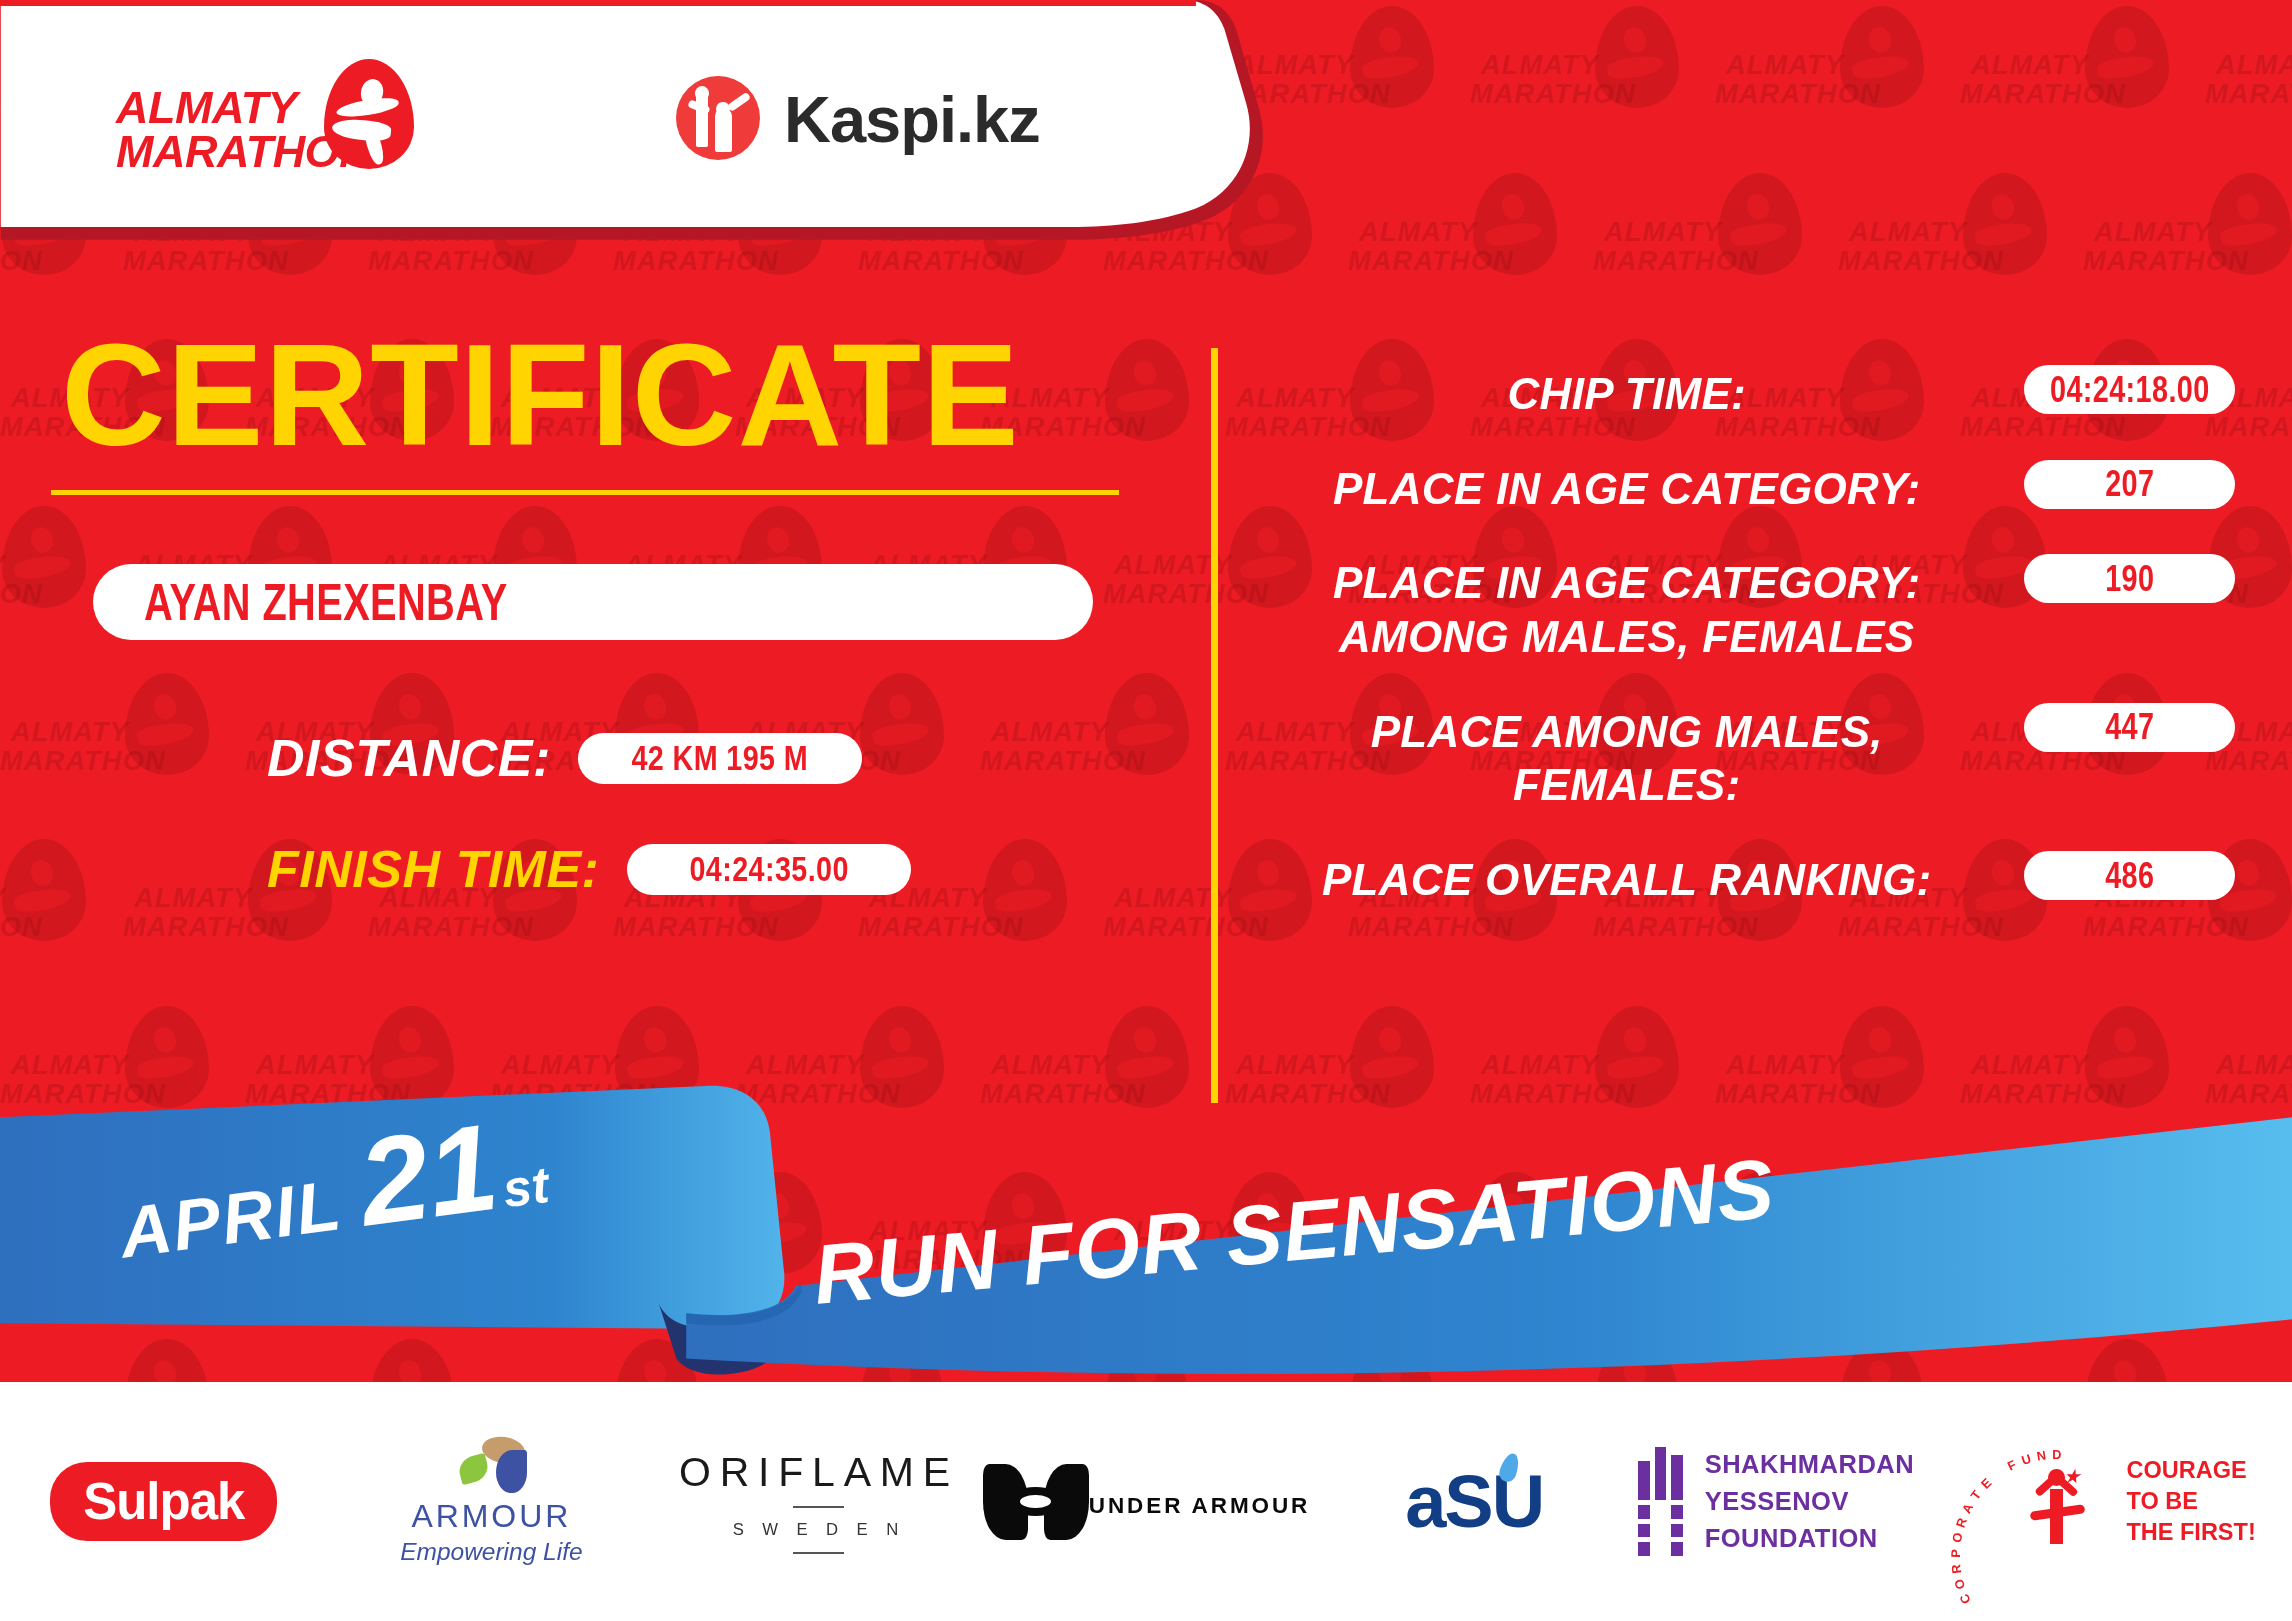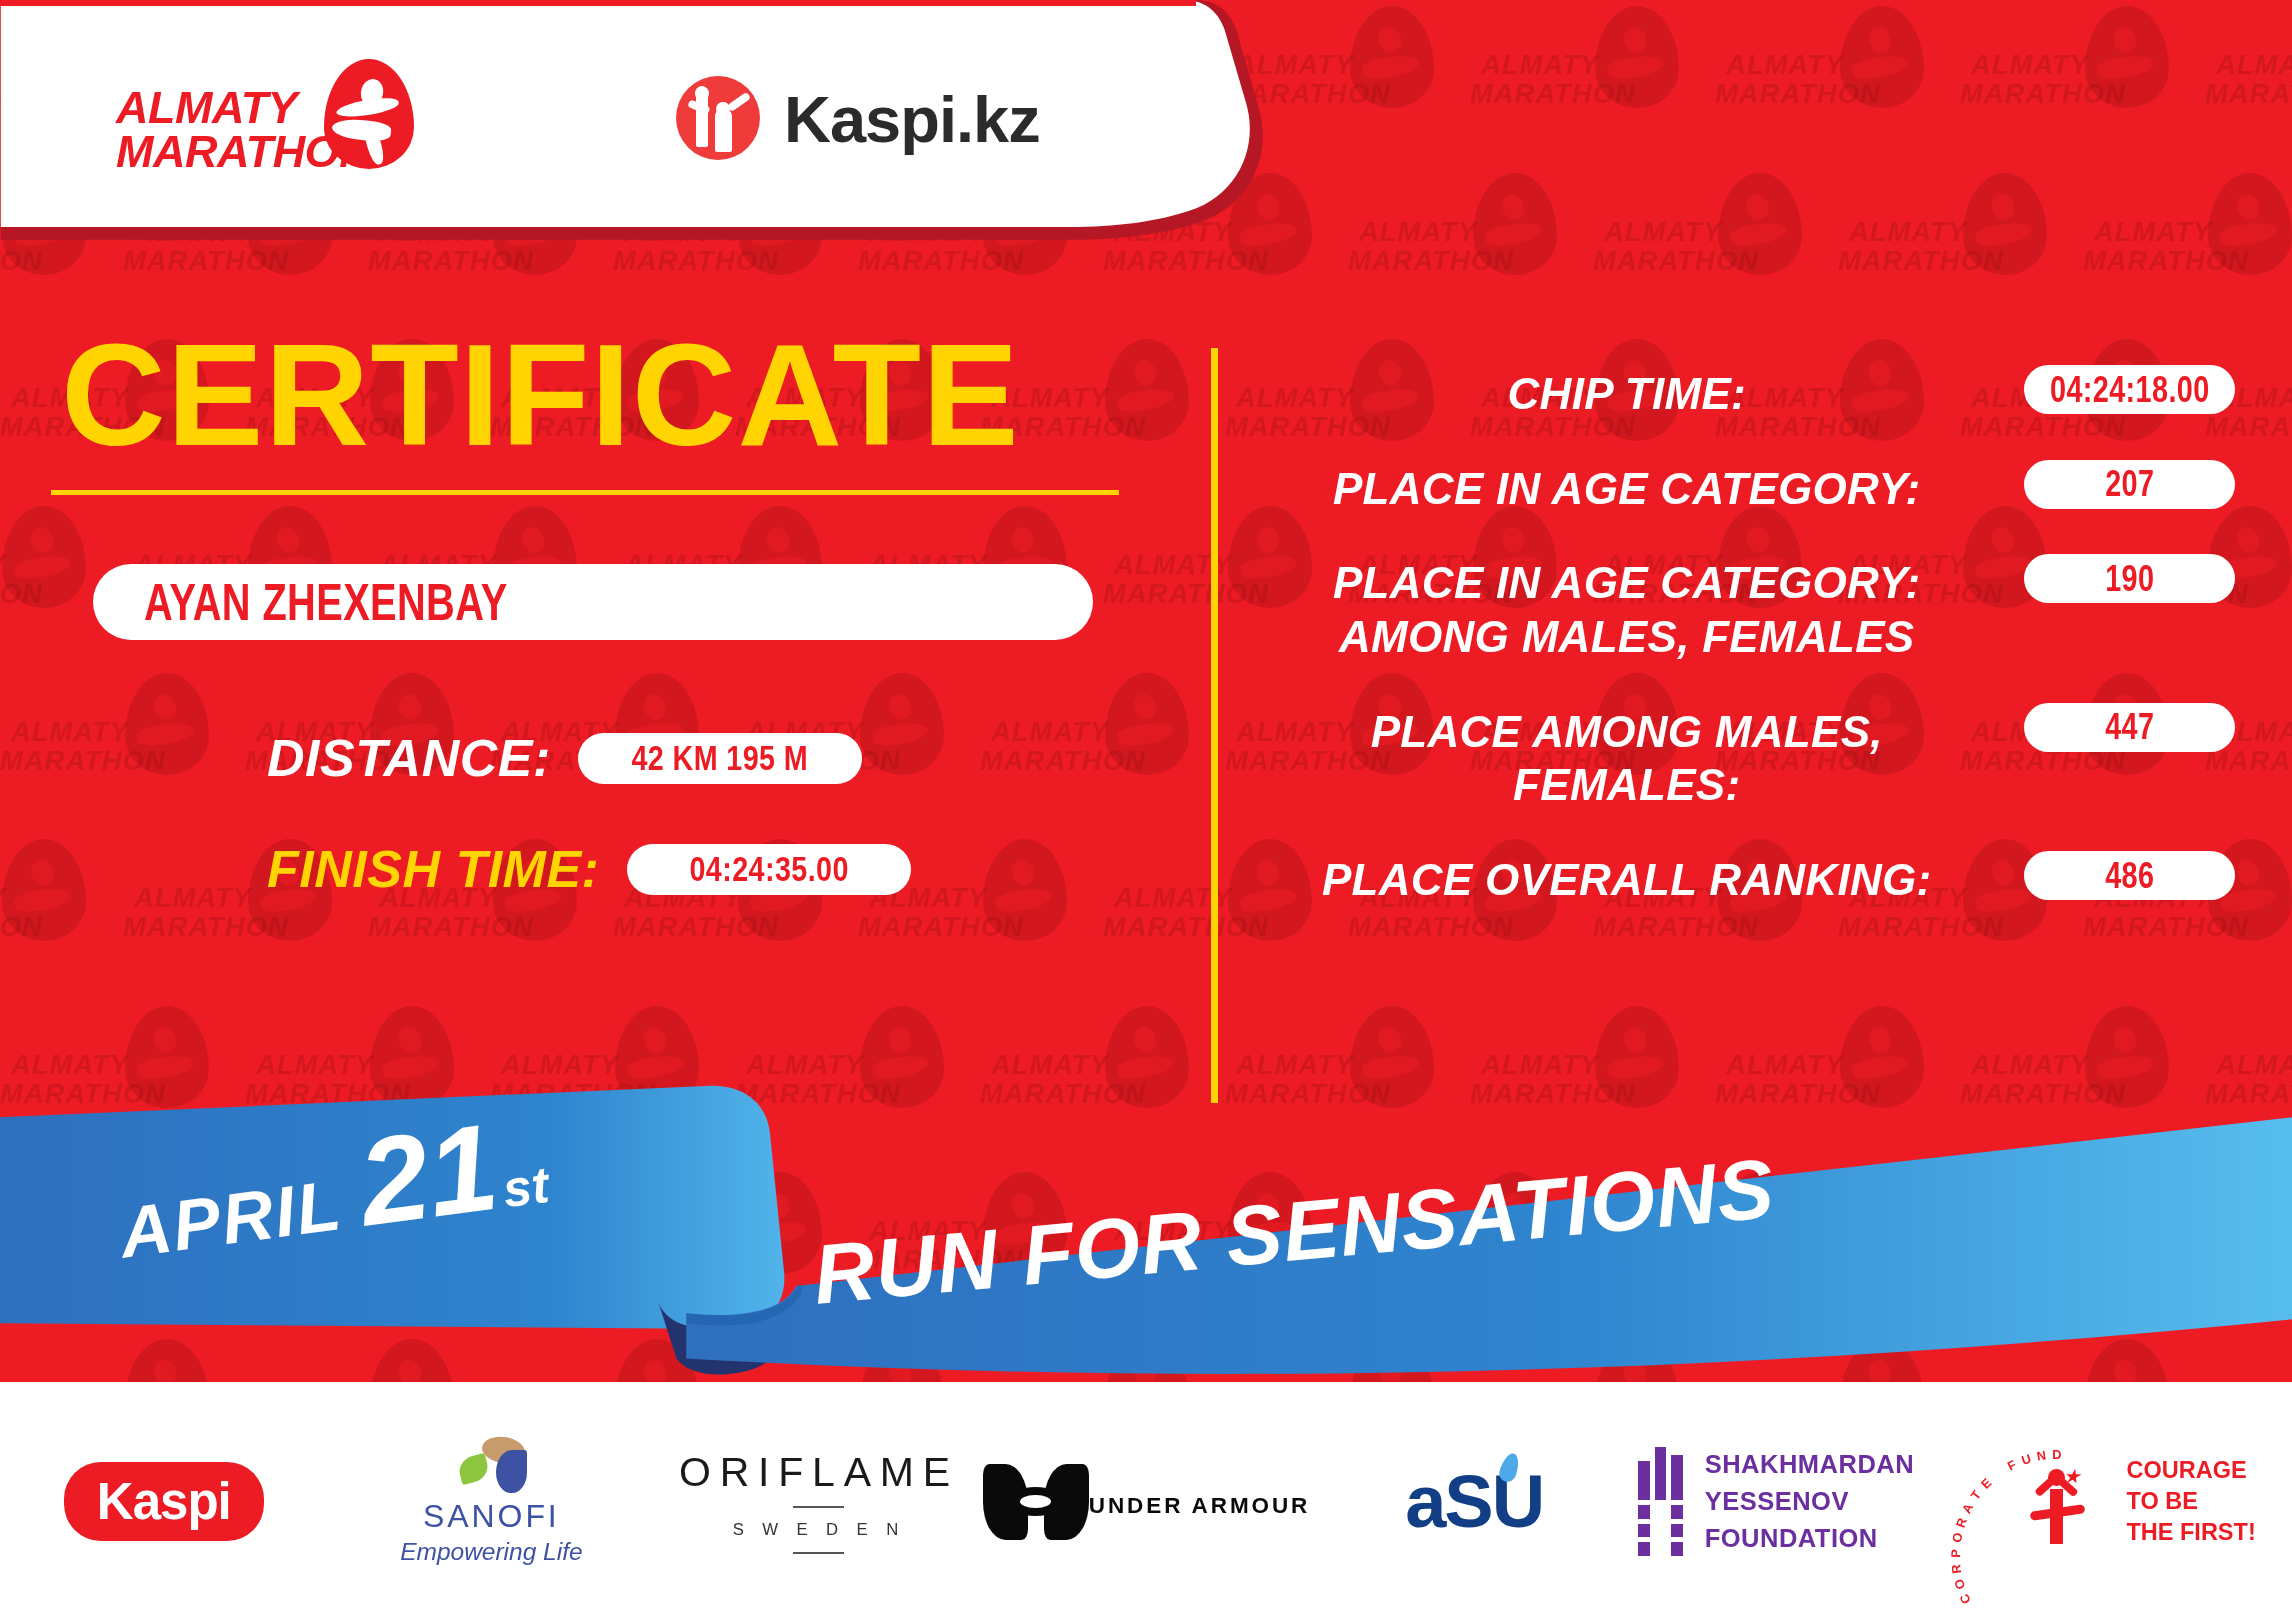--- a/index.html
+++ b/index.html
@@ -889,31 +889,31 @@
     <span id="april-month">APRIL</span>
     <span id="april-day">21</span>
     <span id="april-sup">st</span>
   </div>
   <div id="slogan">RUN FOR SENSATIONS</div>
 
   <div id="sponsors">
 
     <div class="sp" id="sp-sulpak">
       <div class="pill">
-        <span>Kaspi</span>
+        <span>Sulpak</span>
       </div>
     </div>
 
     <div class="sp" id="sp-sanofi">
       <div id="sanofi-mark">
         <i class="b1"></i>
           <i class="b2"></i>
           <i class="b3"></i>
       </div>
-      <div id="sanofi-name">SANOFI</div>
+      <div id="sanofi-name">ARMOUR</div>
       <div id="sanofi-tag">Empowering Life</div>
     </div>
 
     <div class="sp" id="sp-oriflame">
       <div id="ori-name">ORIFLAME</div>
       <div id="ori-sub">
         <i class="ln"></i>
         <span>S W E D E N</span>
         <i class="ln"></i>
       </div>

